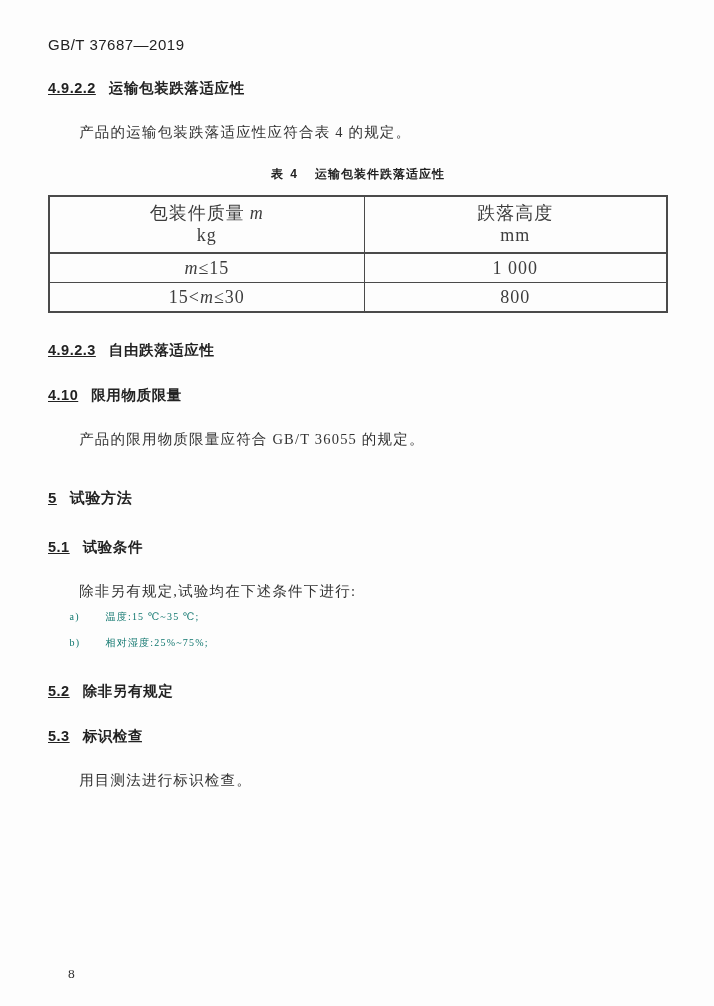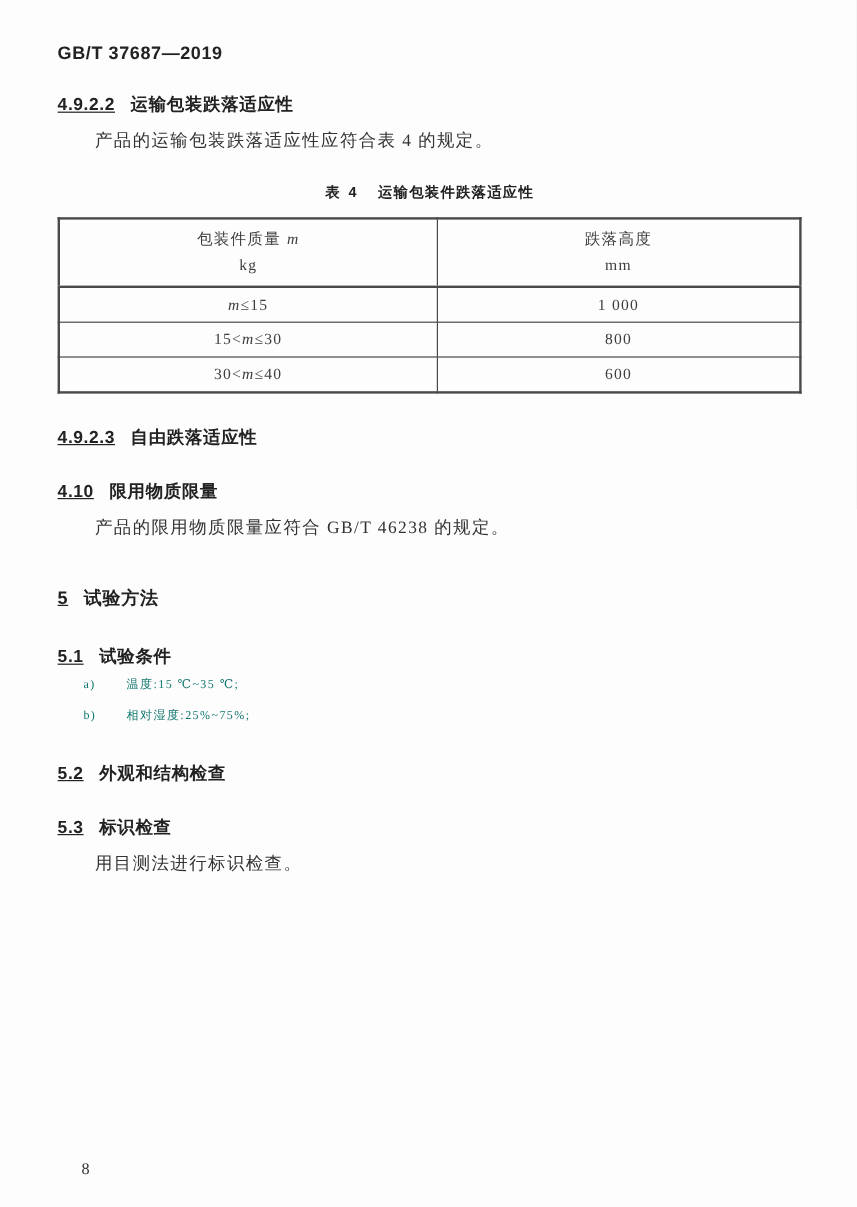--- a/index.html
+++ b/index.html
@@ -5,46 +5,46 @@
   html,body { margin:0; padding:0; background:#e8e8e8; }
   .page {
     width:714px; height:1006px; box-sizing:border-box;
     margin:0 auto; background:#fdfdfd; color:#2b2b2b;
     position:relative; overflow:hidden;
     padding:36px 46px 0 48px;
     font-family:"Liberation Serif","DejaVu Serif",serif;
   }
   .std-header {
     font-family:"Liberation Sans","DejaVu Sans",sans-serif;
-    font-weight:bold; font-size:15px; letter-spacing:0.5px; color:#222;
+    font-weight:normal; font-size:15px; letter-spacing:0.5px; color:#222;
   }
   .sec {
     font-family:"Liberation Sans","DejaVu Sans",sans-serif;
     font-weight:bold; font-size:14.5px; line-height:20px; color:#222;
     margin:25px 0 0 0; letter-spacing:0.6px;
   }
   .sec .num { margin-right:13px; letter-spacing:0.5px;text-decoration:underline; }
   .sec.l1 { font-size:15px; margin-top:36px; }
   .para {
-    margin:7px 0 0 0; font-size:14.5px; line-height:26px;
+    margin:21px 0 0 0; font-size:14.5px; line-height:26px;
     letter-spacing:1.2px; text-align:justify; text-indent:2.15em; color:#333;
   }
   .tbl-caption {
     margin-top:21px; text-align:center;
     font-family:"Liberation Sans","DejaVu Sans",sans-serif;
     font-weight:bold; font-size:12px; color:#222; letter-spacing:1px;
   }
   .tbl-caption .cap-num { margin-right:16px; letter-spacing:2px; }
   table.t4 {
     width:100%; margin-top:12px; border-collapse:collapse;
     border:2px solid #4a4a4a; table-layout:fixed;
   }
   table.t4 th, table.t4 td {
     border:1px solid #4a4a4a; text-align:center; font-weight:normal;
-    font-size:13px; color:#3d3d3d; letter-spacing:1px; padding:0;
+    font-size:18px; color:#3d3d3d; letter-spacing:1px; padding:0;
   }
   table.t4 col.c1 { width:51%; }
   table.t4 thead th { padding:5px 0 6px 0; border-bottom:2px solid #4a4a4a; }
   table.t4 thead .th-line { line-height:22px; }
   table.t4 tbody td { height:28px; line-height:28px; }
   .var { font-style:italic; font-family:"Liberation Serif","DejaVu Serif",serif; }
   .th-line .var { margin-left:5px; }
   .cond {
     font-size:10px; line-height:26px; letter-spacing:1.2px;
     padding-left:2.15em; color:#0f766e;
@@ -90,53 +90,50 @@
     </thead>
     <tbody>
       <tr>
         <td><span></span><span class="var">m</span><span>≤15</span></td>
         <td>1 000</td>
       </tr>
       <tr>
         <td><span>15&lt;</span><span class="var">m</span><span>≤30</span></td>
         <td>800</td>
       </tr>
-      <tr>
-        <td><span>30&lt;</span><span class="var">m</span><span>≤40</span></td>
-        <td>600</td>
-      </tr>
     </tbody>
   </table>
 
   <div class="sec" style="margin-top:27px">
     <span class="num">4.9.2.3</span><span class="ttl">自由跌落适应性</span>
   </div>
 
 
   <div class="sec">
     <span class="num">4.10</span><span class="ttl">限用物质限量</span>
   </div>
-  <p class="para">产品的限用物质限量应符合 GB/T 46238 的规定。</p>
+  <p class="para">产品的限用物质限量应符合 GB/T 36055 的规定。</p>
 
   <div class="sec l1">
     <span class="num">5</span><span class="ttl">试验方法</span>
   </div>
 
   <div class="sec" style="margin-top:29px">
     <span class="num">5.1</span><span class="ttl">试验条件</span>
   </div>
+  <p class="para">除非另有规定,试验均在下述条件下进行:</p>
   <div class="cond">
     <span class="li-marker">a)</span><span class="li-text">温度:15 ℃~35 ℃;</span>
   </div>
   <div class="cond">
     <span class="li-marker">b)</span><span class="li-text">相对湿度:25%~75%;</span>
   </div>
 
   <div class="sec">
-    <span class="num">5.2</span><span class="ttl">外观和结构检查</span>
+    <span class="num">5.2</span><span class="ttl">除非另有规定</span>
   </div>
 
   <div class="sec">
     <span class="num">5.3</span><span class="ttl">标识检查</span>
   </div>
   <p class="para">用目测法进行标识检查。</p>
 
   <div class="page-number">8</div>
 
 </div>

